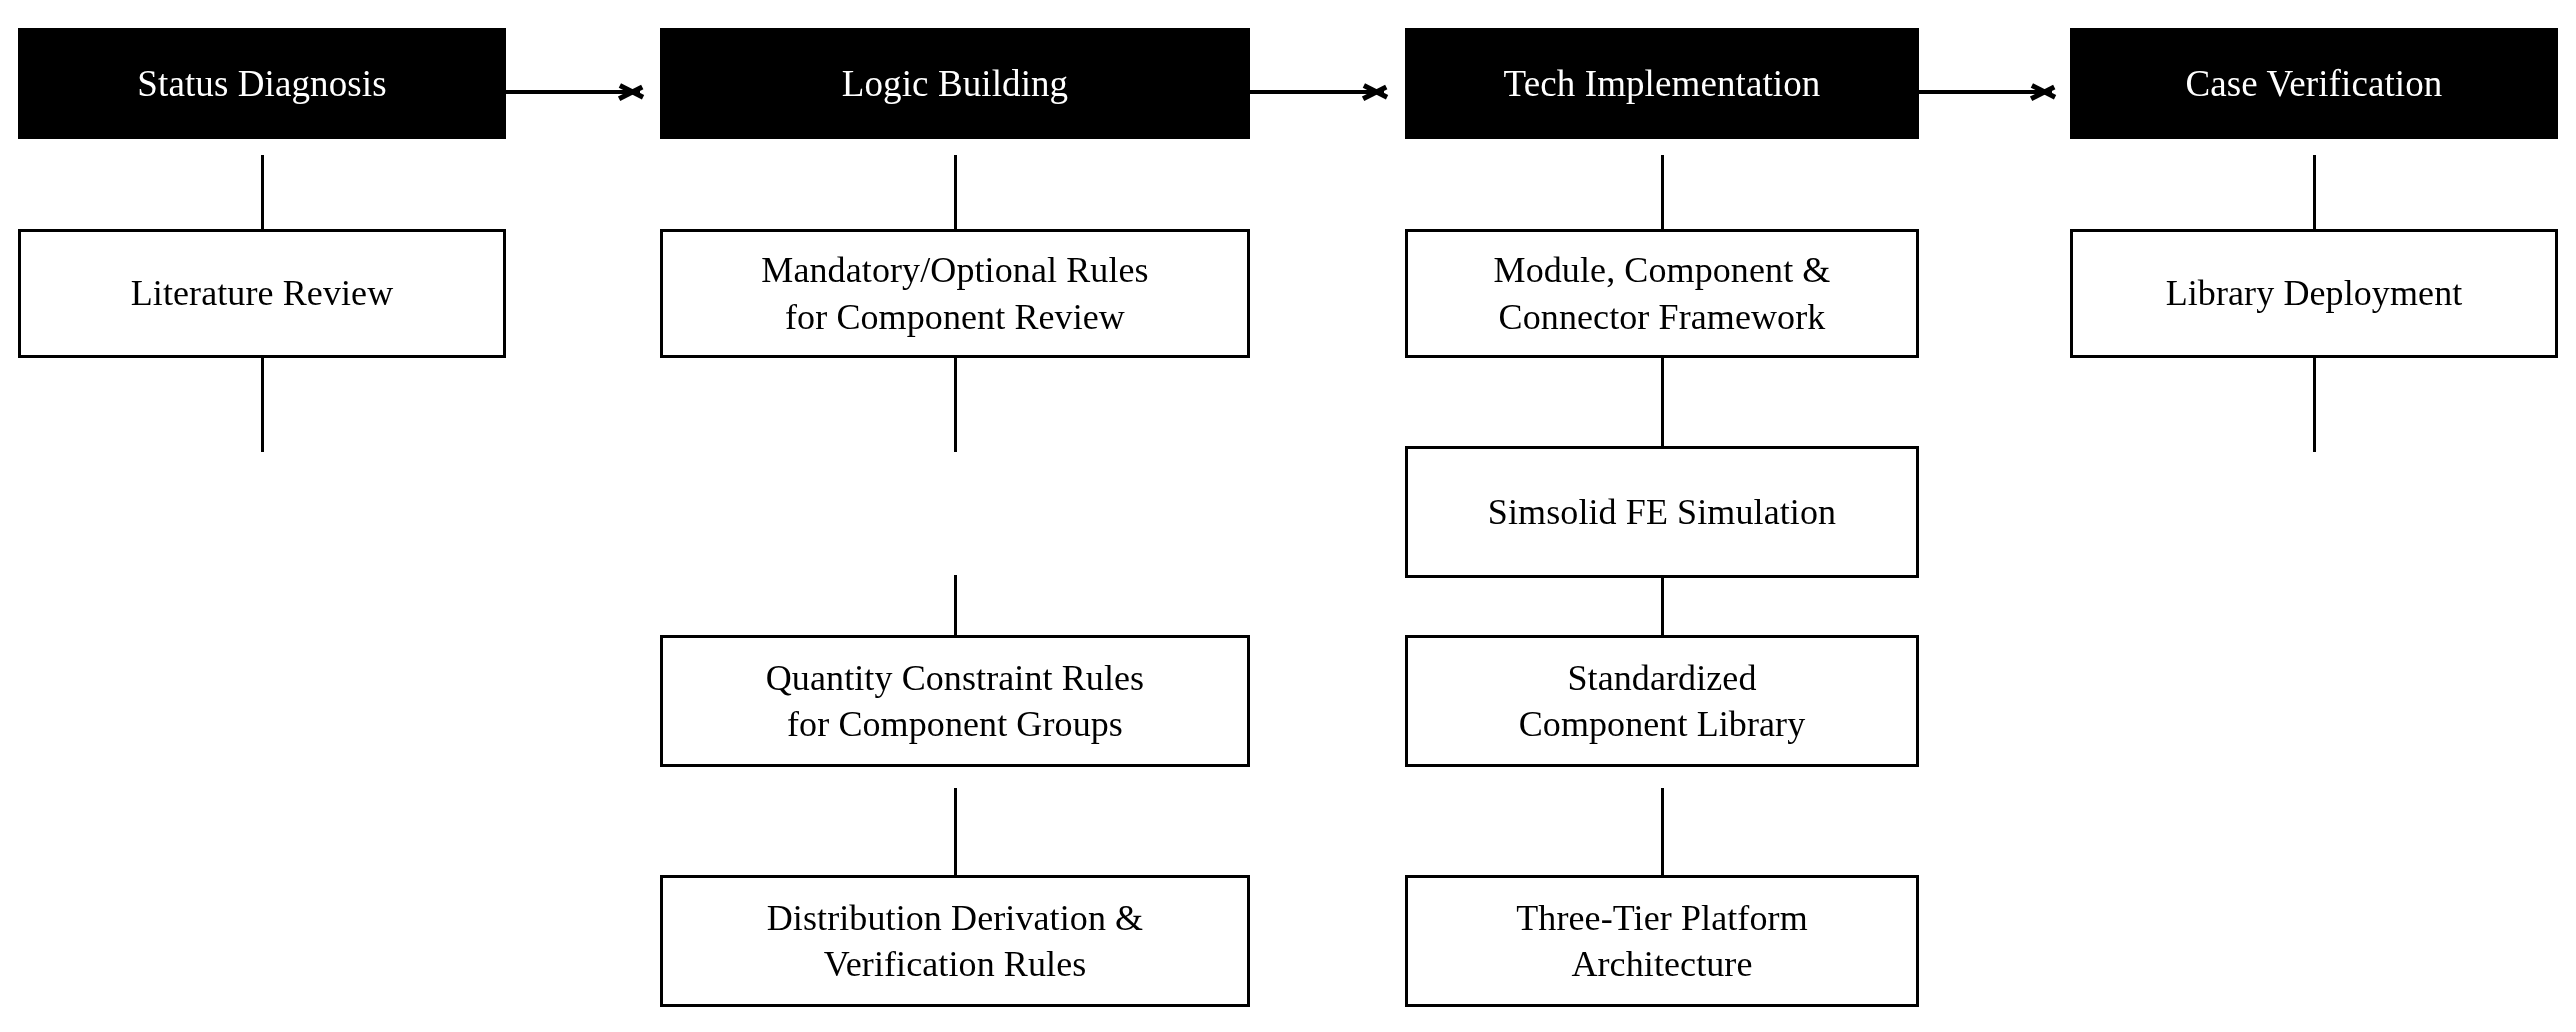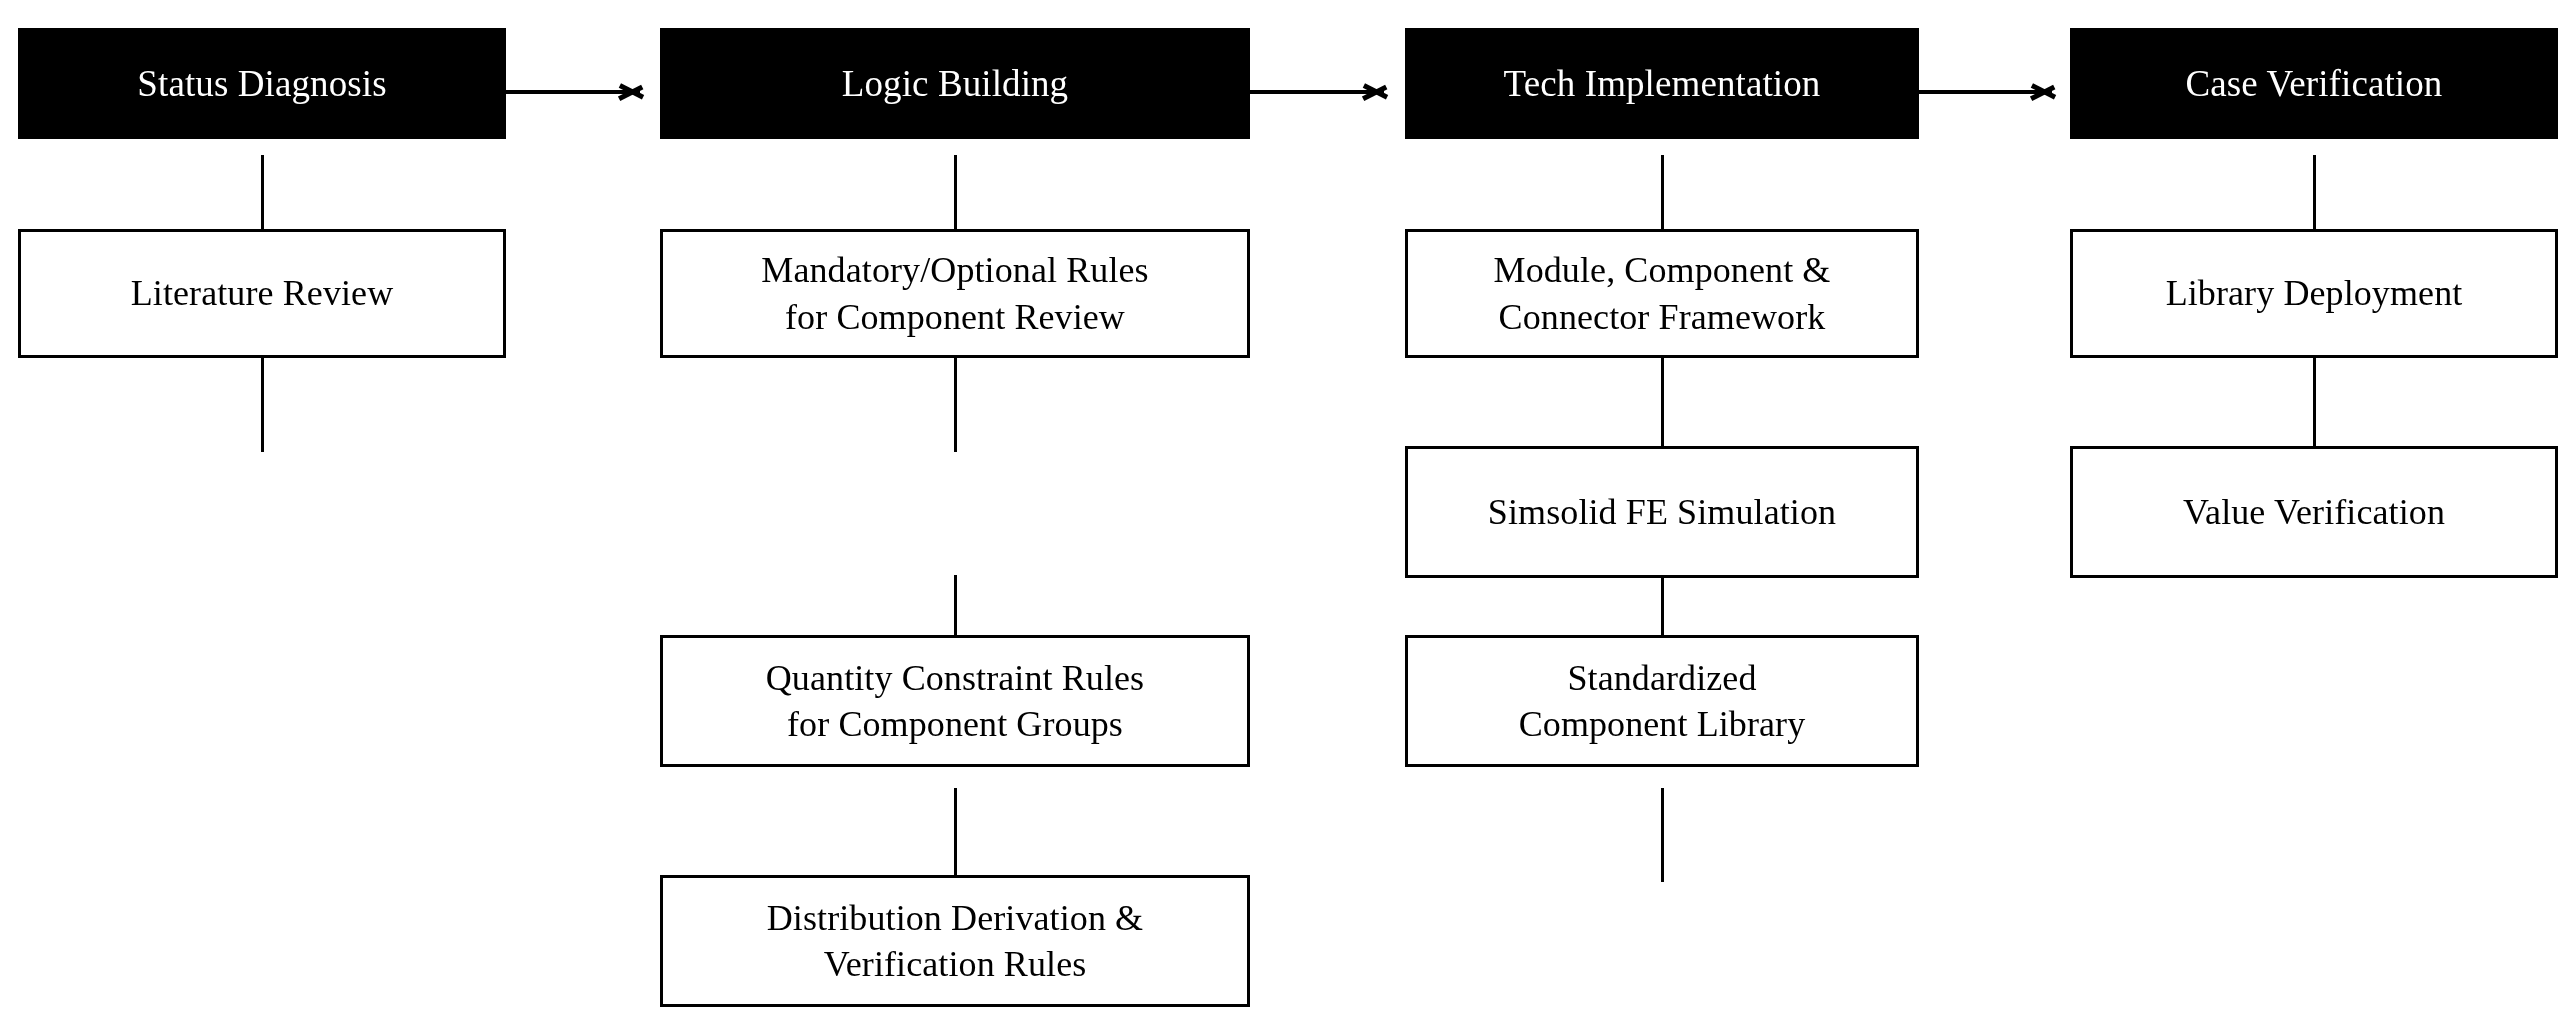--- a/index.html
+++ b/index.html
@@ -209,20 +209,24 @@
 
     <div class="vline v-2-3"></div>
 
     <div class="node row-3">
       <span class="node-label">Standardized
 Component Library</span>
     </div>
 
     <div class="vline v-3-4"></div>
 
+    <div class="node row-4">
+      <span class="node-label">Three-Tier Platform
+Architecture</span>
+    </div>
   </div>
 
   <div class="arrow arrow-3">
     <div class="shaft"></div>
     <div class="head"></div>
   </div>
 
   <div class="column col-4">
 
     <div class="node header row-h">
@@ -230,19 +234,16 @@
     </div>
 
     <div class="vline v-h-1"></div>
 
     <div class="node row-1">
       <span class="node-label">Library Deployment</span>
     </div>
 
     <div class="vline v-1-2"></div>
 
-    <div class="node row-2">
-      <span class="node-label">Value Verification</span>
-    </div>
   </div>
 
 </div>
 
 
 </body></html>

